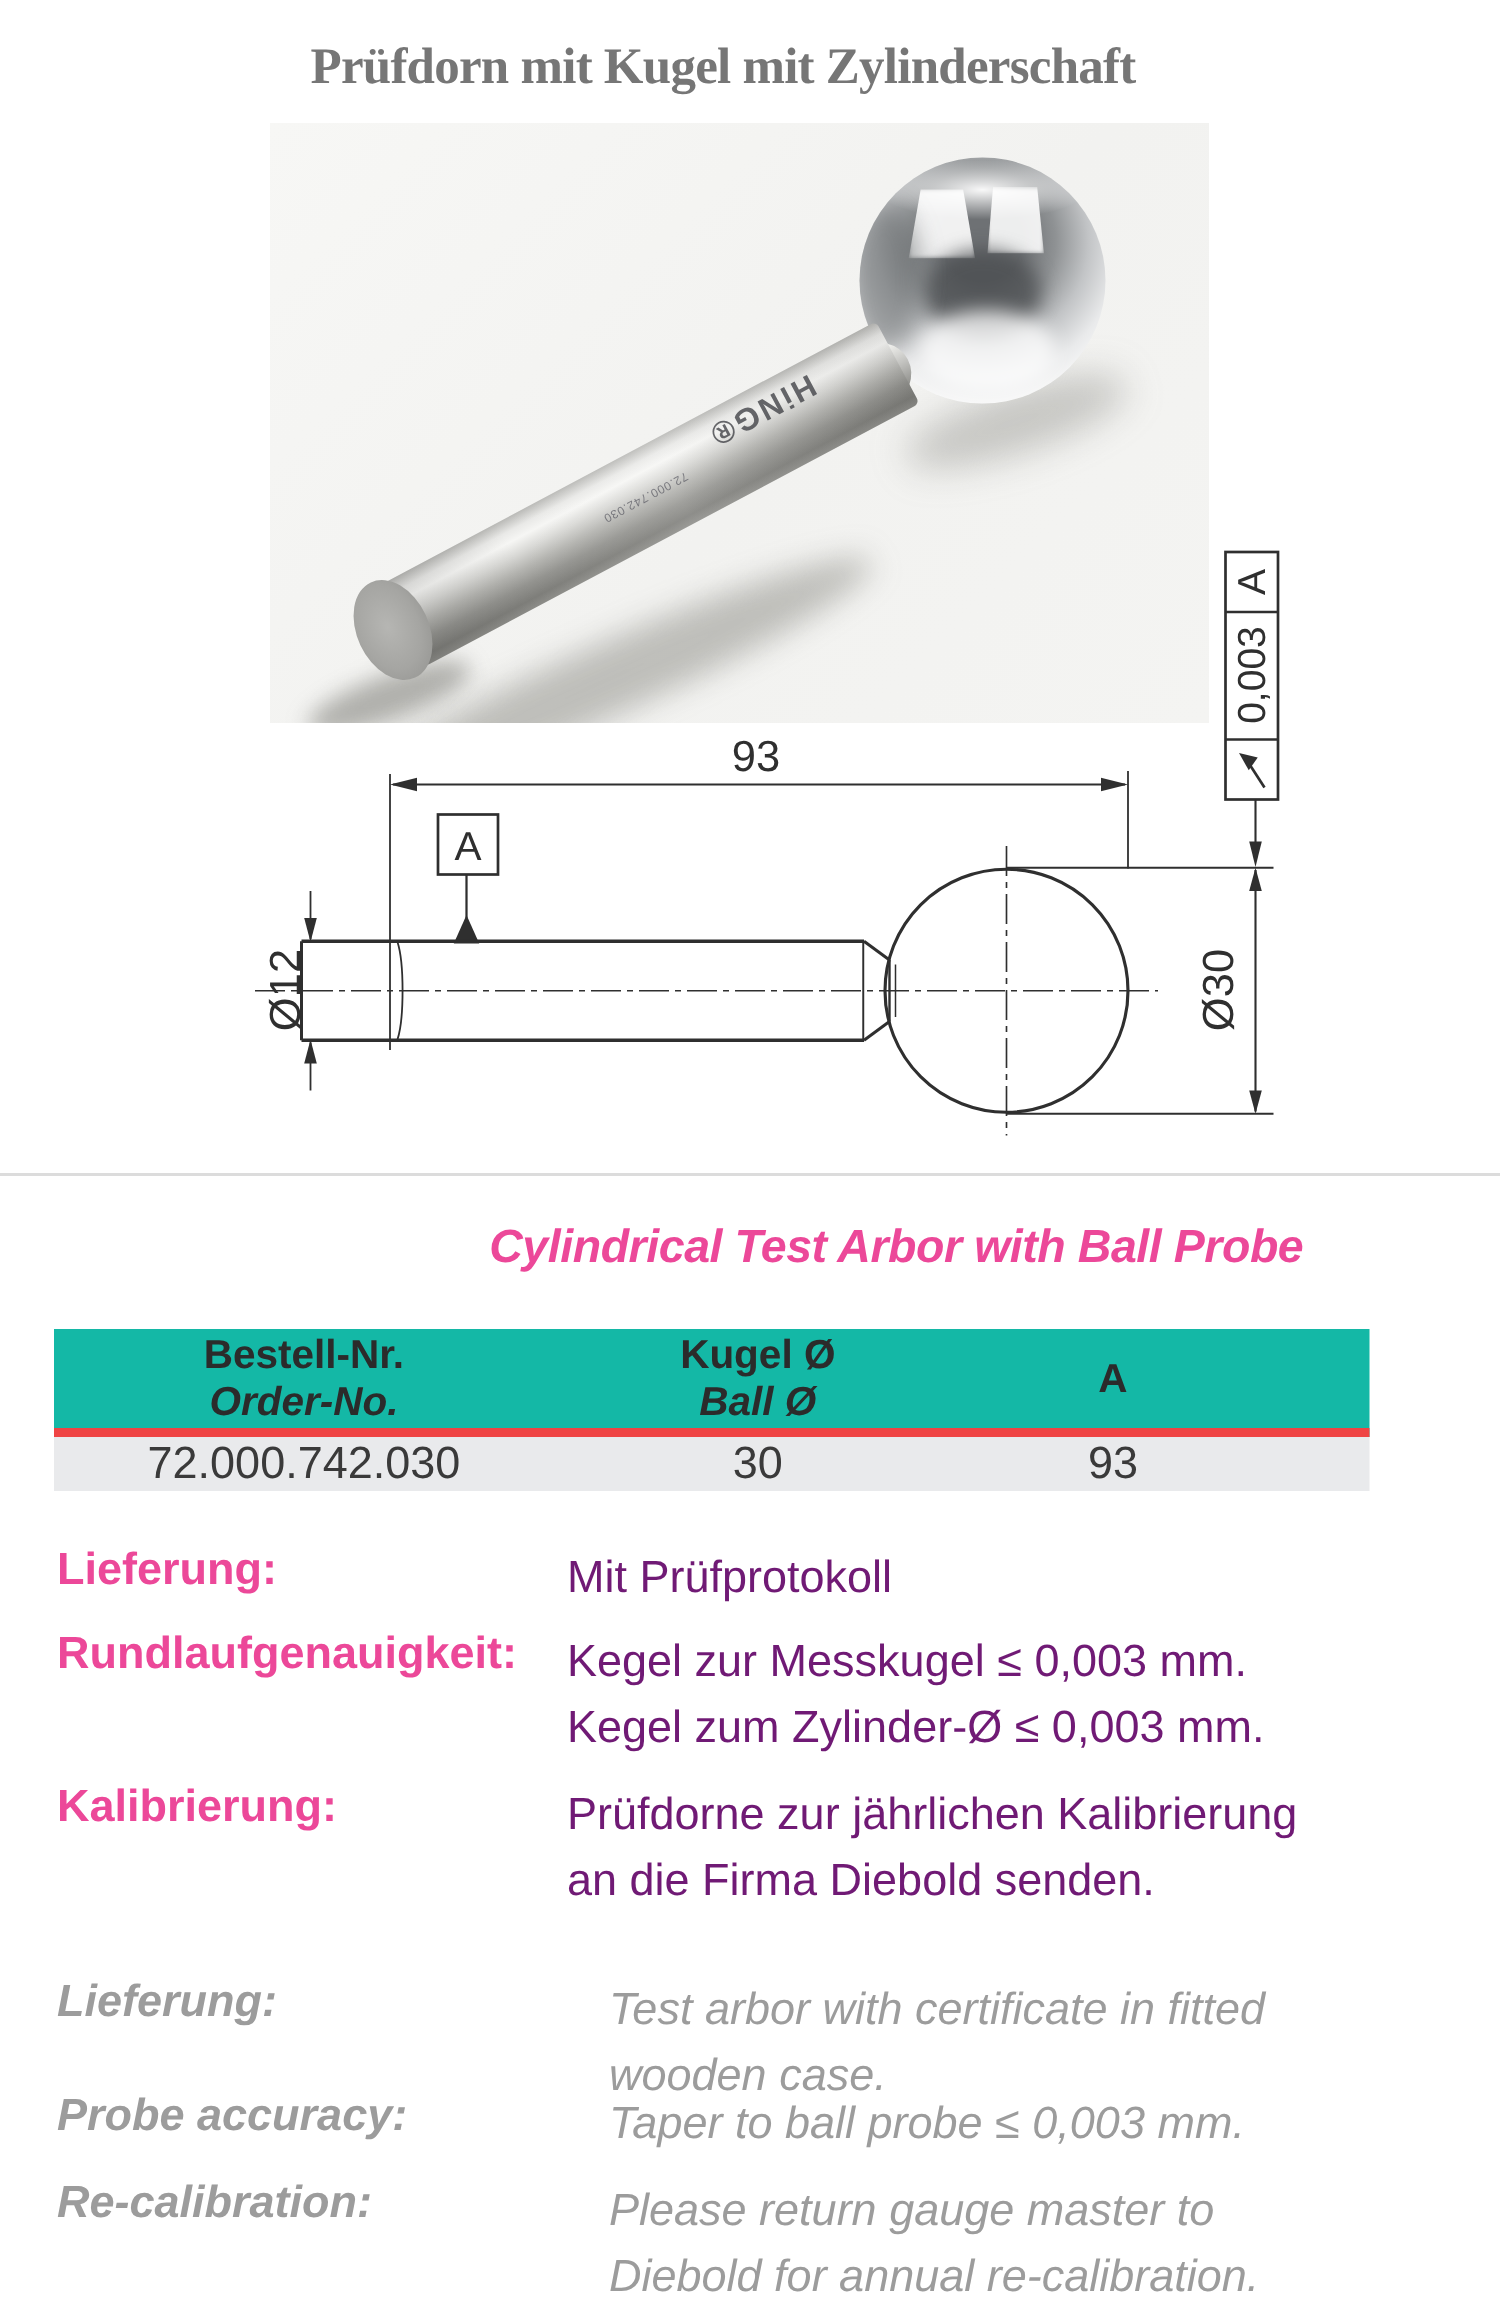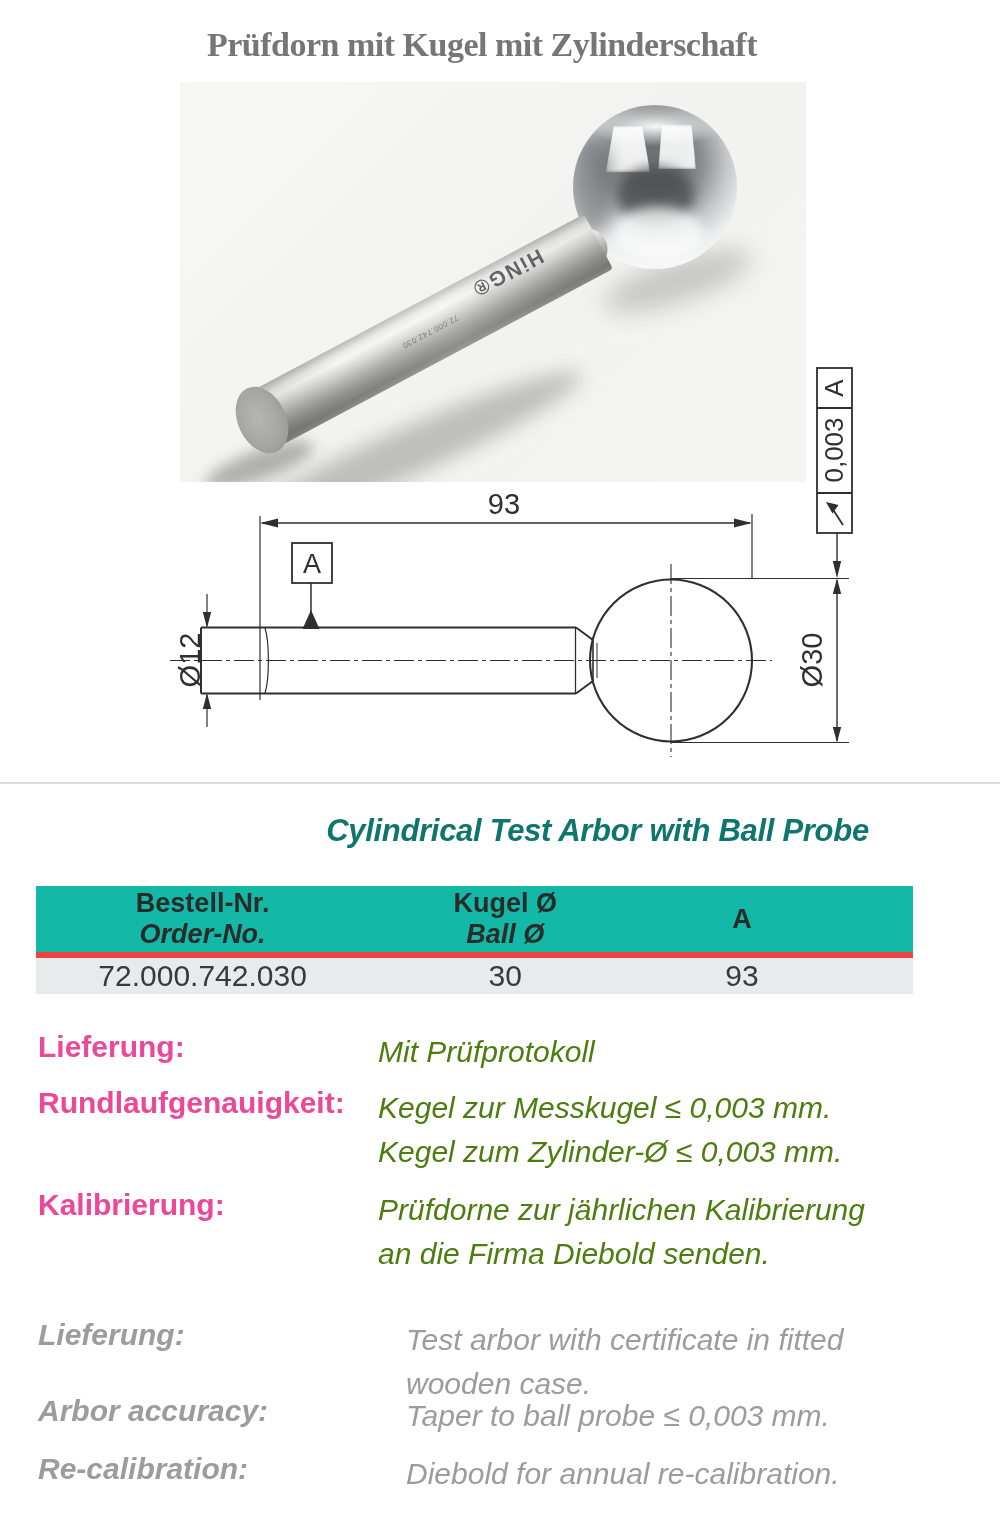--- a/index.html
+++ b/index.html
@@ -5,21 +5,21 @@
   html,body{margin:0;padding:0;background:#ffffff;}
   body{font-family:"Liberation Sans","DejaVu Sans",sans-serif;}
   .page{position:relative;width:1000px;height:1537px;background:#fff;overflow:hidden;}
 
   
   .title-de{position:absolute;top:26px;left:0;width:1000px;box-sizing:border-box;
     padding-right:36px;text-align:center;font-size:34px;font-weight:bold;color:#767676;
     letter-spacing:-.5px;font-family:Liberation Serif, serif;}
   .title-en{position:absolute;top:813px;left:0;width:1000px;box-sizing:border-box;
     padding-left:195px;text-align:center;font-size:31px;font-weight:bold;font-style:italic;
-    color:#0f766e;letter-spacing:-.3px;}
+    color:#ec4899;letter-spacing:-.3px;}
   .divider{position:absolute;top:782px;left:0;width:1000px;height:2px;background:#dcdcdc;}
 
   
   .photo{position:absolute;left:180px;top:82px;width:626px;height:400px;overflow:hidden;
     background:linear-gradient(135deg,#f7f7f5 0%,#f2f2f0 55%,#f4f4f2 100%);}
   .ph-shadow{position:absolute;border-radius:50%;}
   .sh1{left:28px;top:348px;width:390px;height:48px;background:rgba(105,105,98,.38);
     filter:blur(10px);transform:rotate(-24deg);}
   .sh2{left:22px;top:368px;width:115px;height:30px;background:rgba(95,95,88,.45);
     filter:blur(7px);transform:rotate(-20deg);}
@@ -70,21 +70,21 @@
   .thead .cell{display:flex;flex-direction:column;justify-content:center;align-items:center;
     height:66px;line-height:31px;font-weight:bold;}
   .thead .l2{font-style:italic;}
   .trow{display:grid;grid-template-columns:38% 31% 23% 8%;background:#e9eaec;}
   .trow .cell{display:flex;justify-content:center;align-items:center;height:36px;
     font-size:30px;color:#3a3a3a;}
 
   
   .spec-row{position:absolute;left:38px;width:930px;}
   .spec-label{position:absolute;left:0;top:0;font-weight:bold;font-size:30px;color:#ec4899;}
-  .spec-val{position:absolute;left:340px;top:0;font-size:30px;color:#4d7c0f;line-height:44px;font-style:italic;}
+  .spec-val{position:absolute;left:340px;top:0;font-size:30px;color:#701a75;line-height:44px;}
   .en .spec-label{font-style:italic;color:#9c9c9c;}
   .en .spec-val{font-style:italic;color:#9c9c9c;margin-left:28px;}
 </style>
 </head>
 <body>
 
 <div class="page">
 
   <div class="title-de">Prüfdorn mit Kugel mit Zylinderschaft</div>
 
@@ -214,25 +214,26 @@
   </div>
 
   <div class="spec-row en" style="top:1318px">
     <div class="spec-label">Lieferung:</div>
     <div class="spec-val">
       <div>Test arbor with certificate in fitted</div>
       <div>wooden case.</div>
     </div>
   </div>
   <div class="spec-row en" style="top:1394px">
-    <div class="spec-label">Arbor accuracy:</div>
+    <div class="spec-label">Probe accuracy:</div>
     <div class="spec-val">
       <div>Taper to ball probe ≤ 0,003 mm.</div>
     </div>
   </div>
   <div class="spec-row en" style="top:1452px">
     <div class="spec-label">Re-calibration:</div>
     <div class="spec-val">
+      <div>Please return gauge master to</div>
       <div>Diebold for annual re-calibration.</div>
     </div>
   </div>
 
 </div>
 
 </body></html>

